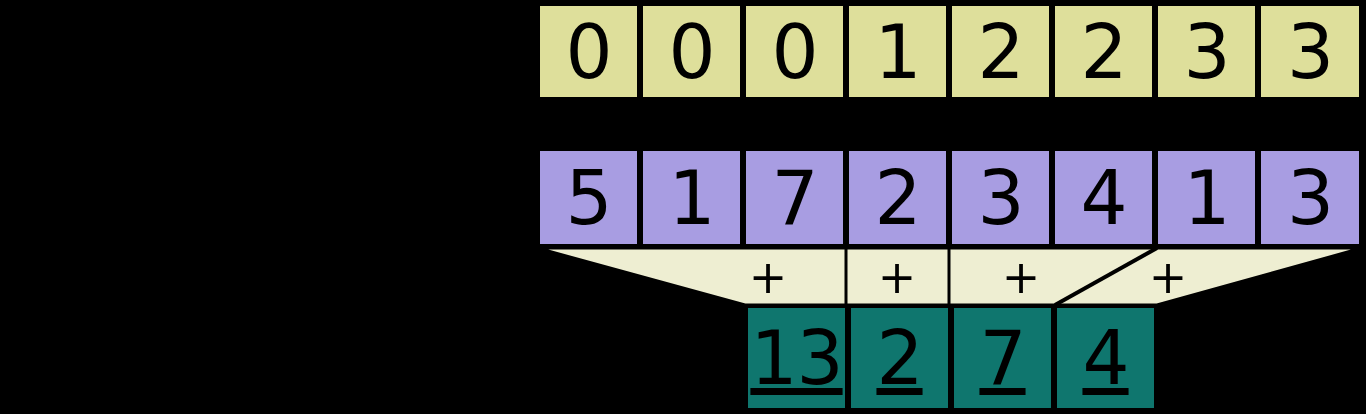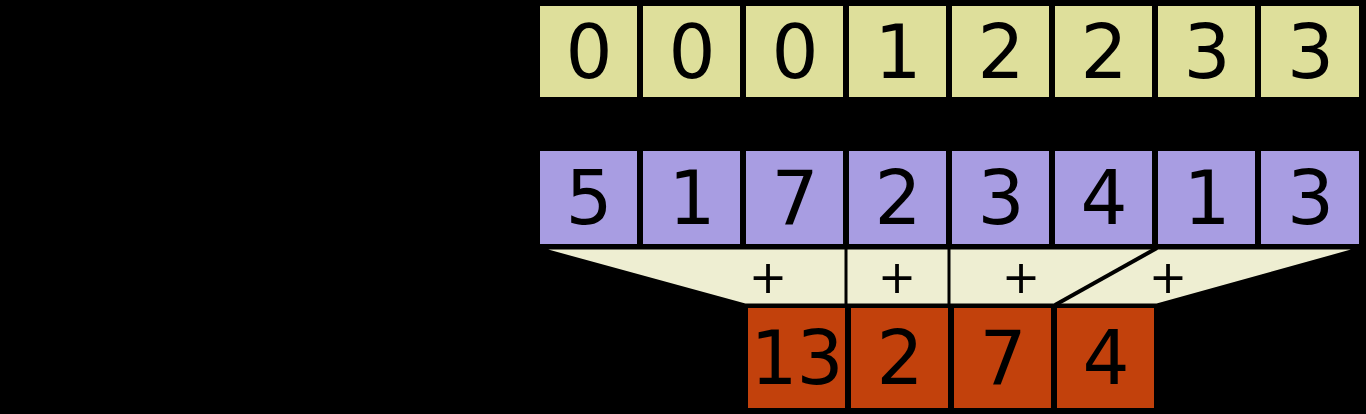--- a/index.html
+++ b/index.html
@@ -27,21 +27,21 @@
     justify-content: center;
     color: #000000;
     font-size: 74px;
     line-height: 1;
     font-family: "DejaVu Sans", "Liberation Sans", sans-serif;
     letter-spacing: -1px;
     user-select: none;
   }
   .cell-seg   { background: #dedf9b; }
   .cell-val   { background: #a89de2; }
-  .cell-out   { background: #c2410c; }
+  .cell-out   { background: #0f766e; text-decoration: underline; }
 
   .connector-svg {
     position: absolute;
     left: 0;
     top: 0;
     width: 1366px;
     height: 414px;
     pointer-events: none;
   }
   .plus {

